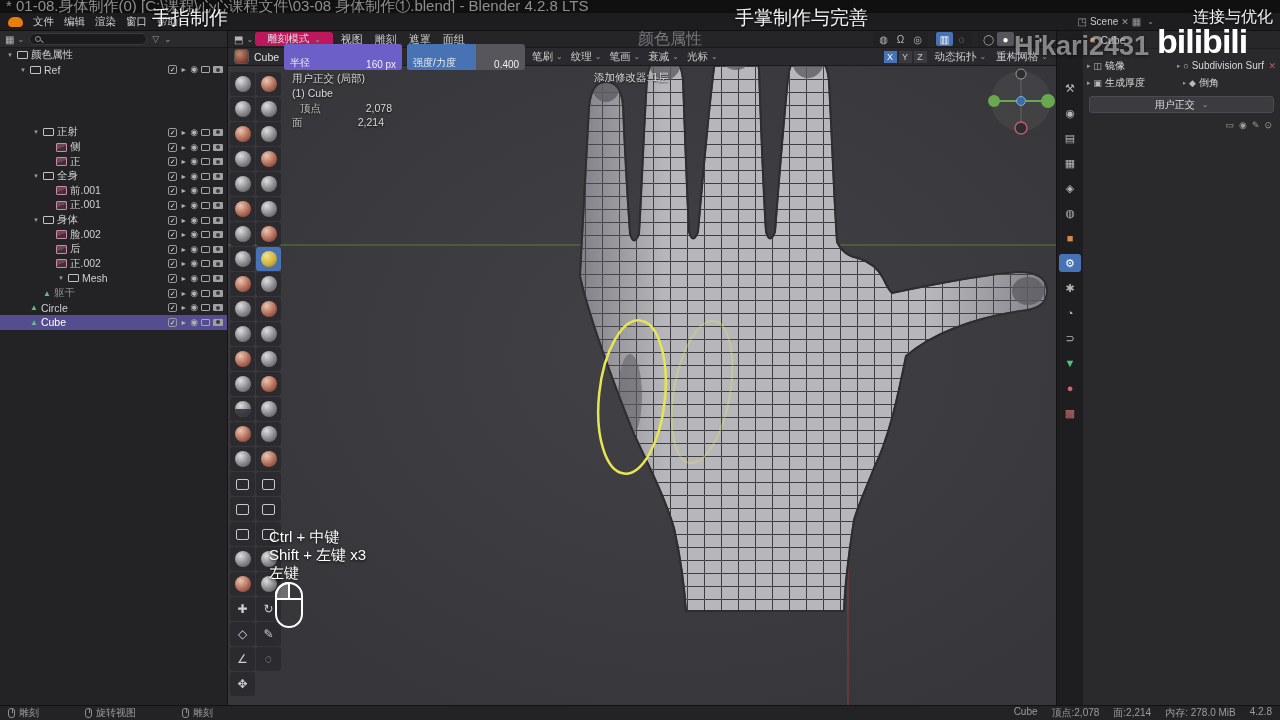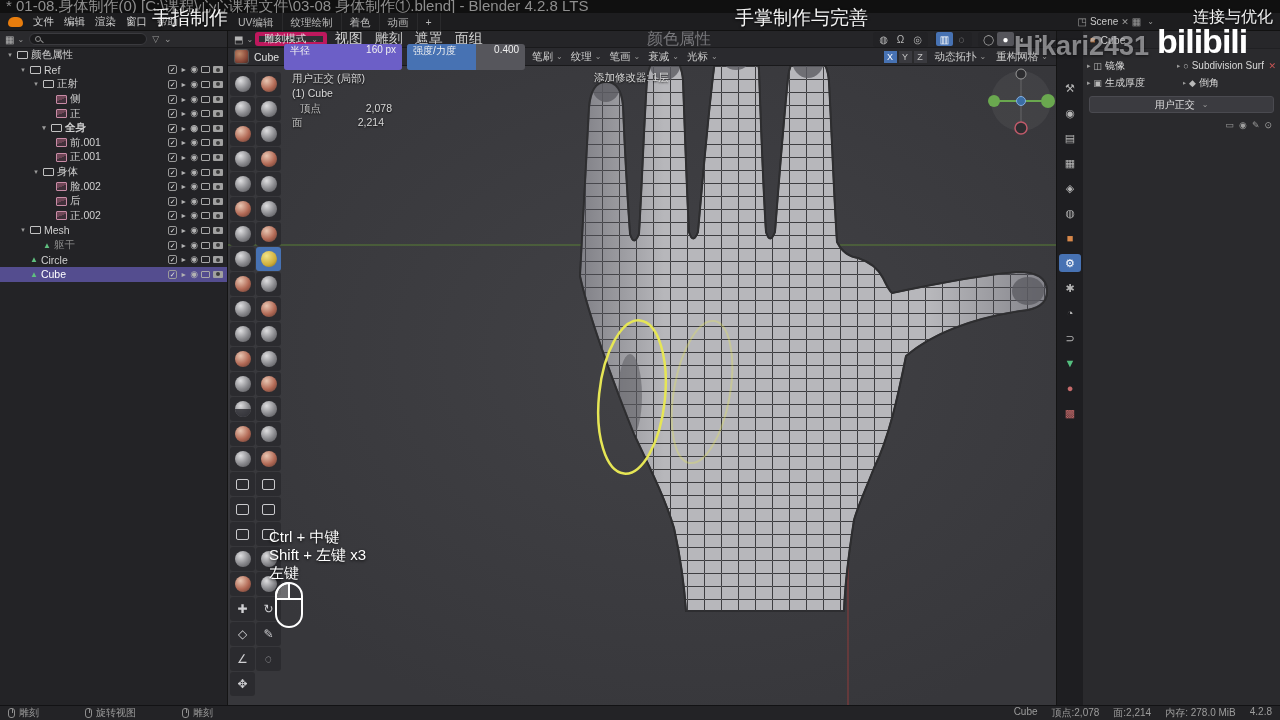--- a/index.html
+++ b/index.html
@@ -35,30 +35,30 @@
 .ol-tools{margin-left:auto;display:inline-flex;gap:3px;align-items:center}
 .i-check{width:9px;height:9px;border:1px solid #9a9a9a;border-radius:2px;font-size:7px;line-height:7px;text-align:center;color:#e2e2e2}
 .i-ptr{font-size:7px;color:#b2b2b2}
 .i-eye{font-size:9px;color:#b2b2b2;line-height:9px}
 .i-scr{width:9px;height:7px;border:1px solid #a8a8a8;border-radius:1px}
 .i-cam{width:10px;height:7px;background:#a0a0a0;border-radius:1px;position:relative}
 .i-cam::before{content:"";position:absolute;left:3px;top:1.5px;width:4px;height:4px;border-radius:50%;background:#3a3a3a}
 
 .vp-h1{position:absolute;left:228px;top:31px;width:828px;height:17px;background:#252528;border-bottom:1px solid #1a1a1c;display:flex;align-items:center;gap:2px;padding:0 6px;z-index:5}
 .vp-h2{position:absolute;left:228px;top:48px;width:828px;height:18px;background:#2a2a2e;border-bottom:1px solid #19191b;display:flex;align-items:center;gap:5px;padding:0 6px;z-index:5}
-.mode-dd{background:#2f2f34;border:4px solid #be185d;border-radius:3px;height:14px;display:inline-flex;align-items:center;padding:0 5px;gap:2px;color:#e0e0e0;font-size:10.5px}
-.vp-menu{padding:0 6px;color:#d0d0d0;font-size:14px}
+.mode-dd{background:#2f2f34;border:7px solid #be185d;border-radius:3px;height:14px;display:inline-flex;align-items:center;padding:0 5px;gap:2px;color:#e0e0e0;font-size:10.5px}
+.vp-menu{padding:0 6px;color:#d0d0d0;font-size:11px}
 .dis{color:#76767a;font-size:16px}
 .hgroup{display:inline-flex;background:#222225;border-radius:3px;padding:0 2px;margin-left:4px;height:15px;align-items:center}
 .hico{width:17px;height:14px;display:inline-flex;align-items:center;justify-content:center;color:#b8b8b8;font-size:10px;border-radius:2px}
 .hico.on{background:#4772b3;color:#fff}
 .hico.cur{background:#55555b;color:#fff}
 .brush-swatch{width:15px;height:15px;border-radius:3px;background:radial-gradient(circle at 35% 30%,#c08a6a,#8b4a3a 60%,#4e2a22);border:1px solid #555;flex:none}
 .ts-label{color:#e0e0e0;font-size:10.5px}
-.slider{height:26px;border-radius:3px;background:#56565c;position:relative;overflow:hidden;display:flex;align-items:flex-start;justify-content:space-between;padding:0 6px;color:#f0f0f0}
+.slider{height:26px;border-radius:3px;background:#56565c;position:relative;overflow:hidden;display:flex;align-items:flex-end;justify-content:space-between;padding:0 6px;color:#f0f0f0}
 .slider .fill{position:absolute;left:0;top:0;bottom:0}
 .slider span{position:relative;font-size:10px}
 .sl-radius{width:118px}
 .sl-radius .fill{width:100%;background:#6c5fc7}
 .sl-strength{width:118px}
 .sl-strength .fill{width:58%;background:#4772b3}
 .ts-dd{display:inline-flex;align-items:center;color:#cfcfcf;padding:0 2px;font-size:10.5px}
 .ax-btn{width:15px;height:14px;background:#3a3a3f;border:1px solid #2a2a2c;color:#c5c5c5;display:inline-flex;align-items:center;justify-content:center;font-size:9px}
 .ax-btn.on{background:#4772b3;color:#fff}
 
@@ -117,27 +117,20 @@
 
 <div class="menubar">
   <span class="blender-logo"></span>
   <span id="mb-menus" style="display:inline-flex">
       <span class="mb-item">文件</span>
       <span class="mb-item">编辑</span>
       <span class="mb-item">渲染</span>
       <span class="mb-item">窗口</span>
       <span class="mb-item">帮助</span>
     </span>
-  <span id="mb-tabs" class="tabs">
-      <span class="mb-tab">UV编辑</span>
-      <span class="mb-tab">纹理绘制</span>
-      <span class="mb-tab">着色</span>
-      <span class="mb-tab">动画</span>
-      <span class="mb-tab">+</span>
-    </span>
   <span class="sp"></span>
   <span class="scene-widget" style="margin-right:118px">
     <span class="mini-ico">◳</span>
     <span>Scene</span>
     <span class="mini-x">✕</span>
     <span class="mini-ico">▦</span>
     <span class="caret">⌄</span>
   </span>
 </div>
 
@@ -161,21 +154,21 @@
         <span class="ic-col"></span>
         <span class="lbl">Ref</span>
         <span class="ol-tools">
           <span class="i-check">✓</span>
           <span class="i-ptr">►</span>
           <span class="i-eye">◉</span>
           <span class="i-scr"></span>
           <span class="i-cam"></span>
         </span>
       </div>
-      <div class="ol-row" style="padding-left: 32px;">
+      <div class="ol-row" style="padding-left: 32px; margin-top: 48px;">
         <span class="ol-caret">▾</span>
         <span class="ic-col"></span>
         <span class="lbl">正射</span>
         <span class="ol-tools">
           <span class="i-check">✓</span>
           <span class="i-ptr">►</span>
           <span class="i-eye">◉</span>
           <span class="i-scr"></span>
           <span class="i-cam"></span>
         </span>
@@ -197,21 +190,21 @@
         <span class="ic-img"></span>
         <span class="lbl">正</span>
         <span class="ol-tools">
           <span class="i-check">✓</span>
           <span class="i-ptr">►</span>
           <span class="i-eye">◉</span>
           <span class="i-scr"></span>
           <span class="i-cam"></span>
         </span>
       </div>
-      <div class="ol-row" style="padding-left: 40px; font-weight: bold;">
+      <div class="ol-row" style="padding-left: 32px;">
         <span class="ol-caret">▾</span>
         <span class="ic-col"></span>
         <span class="lbl">全身</span>
         <span class="ol-tools">
           <span class="i-check">✓</span>
           <span class="i-ptr">►</span>
           <span class="i-eye">◉</span>
           <span class="i-scr"></span>
           <span class="i-cam"></span>
         </span>
@@ -281,21 +274,21 @@
         <span class="ic-img"></span>
         <span class="lbl">正.002</span>
         <span class="ol-tools">
           <span class="i-check">✓</span>
           <span class="i-ptr">►</span>
           <span class="i-eye">◉</span>
           <span class="i-scr"></span>
           <span class="i-cam"></span>
         </span>
       </div>
-      <div class="ol-row" style="padding-left: 19px;">
+      <div class="ol-row" style="padding-left: 19px; margin-left: 38px;">
         <span class="ol-caret">▾</span>
         <span class="ic-col"></span>
         <span class="lbl">Mesh</span>
         <span class="ol-tools">
           <span class="i-check">✓</span>
           <span class="i-ptr">►</span>
           <span class="i-eye">◉</span>
           <span class="i-scr"></span>
           <span class="i-cam"></span>
         </span>

